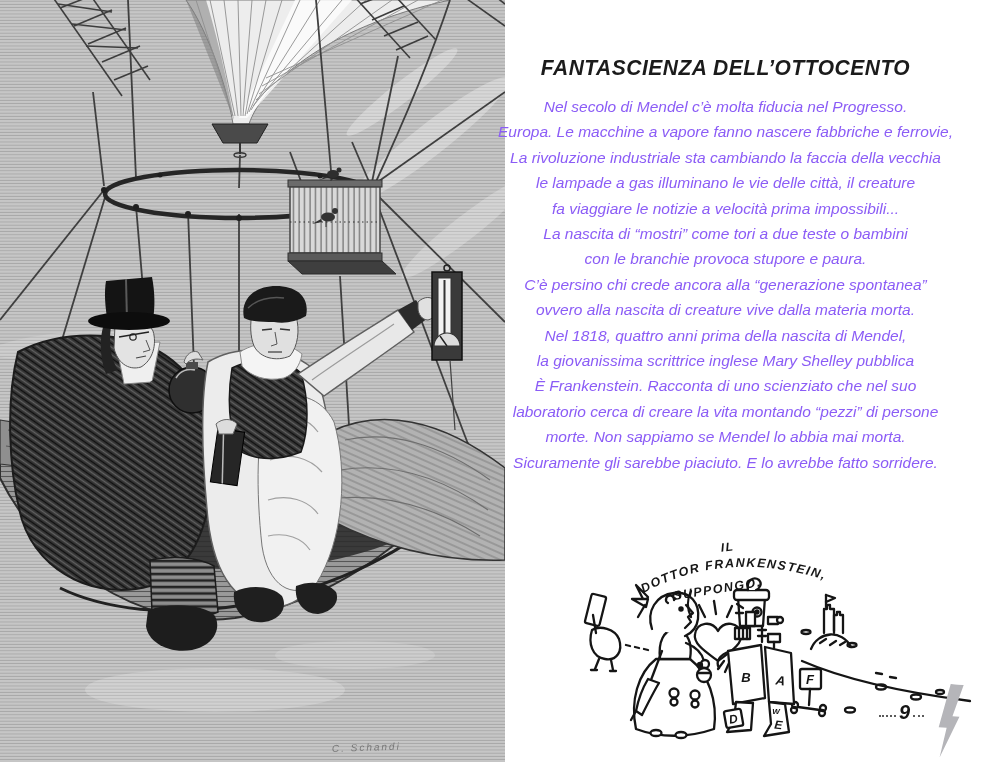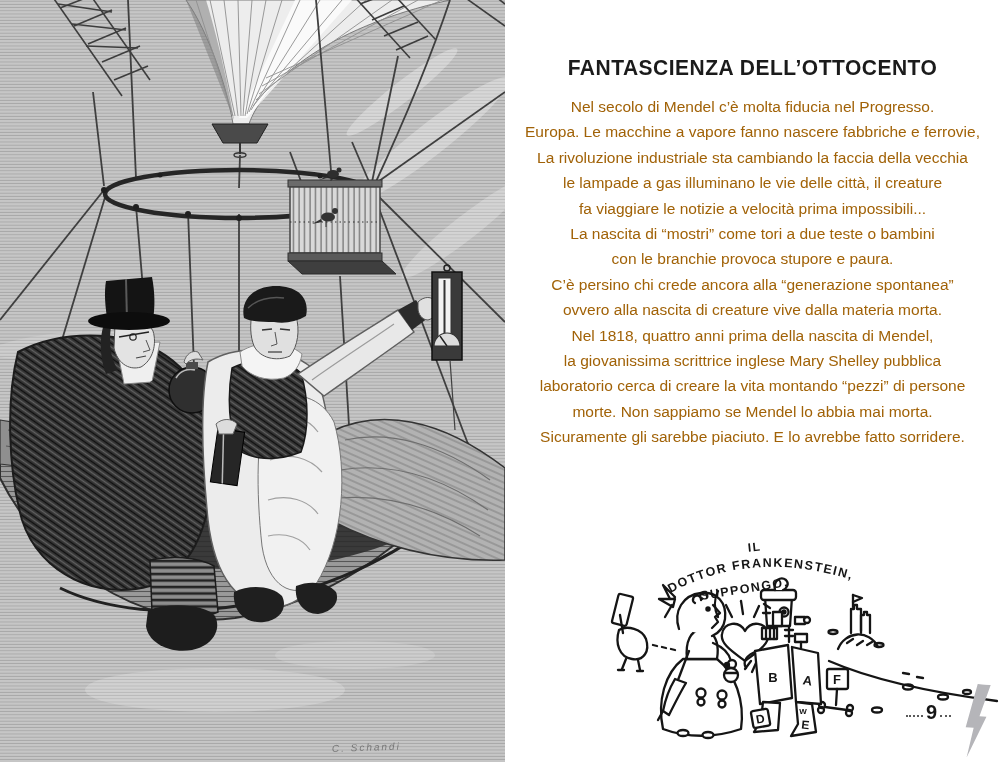--- a/index.html
+++ b/index.html
@@ -1,23 +1,23 @@
 <!DOCTYPE html>
 <html><head>
 <meta charset="utf-8">
 <style>
   html,body{margin:0;padding:0;background:#ffffff;}
   .spread{position:relative;width:1000px;height:762px;background:#ffffff;overflow:hidden;
           font-family:"Liberation Sans",sans-serif;}
   .left-page{position:absolute;left:0;top:0;width:505px;height:762px;}
-  .right-page{position:absolute;left:505px;top:0;width:495px;height:558px;}
+  .right-page{position:absolute;left:478px;top:0;width:495px;height:558px;font-style:italic;}
   .page-title{position:absolute;top:56px;left:0;right:0;text-align:center;
               font-size:21px;font-weight:bold;letter-spacing:.5px;color:#1b1b1b;
               transform:scaleY(1.06);}
-  .body-lines{position:absolute;top:94px;left:0;right:0;text-align:center;color:#a16207;}
+  .body-lines{position:absolute;top:94px;left:0;right:0;text-align:center;color:#8b5cf6;}
   .body-lines .tline{font-size:15.5px;line-height:25.4px;white-space:nowrap;}
   .cartoon{position:absolute;left:100px;top:533px;width:395px;height:207px;}
   .footer{position:absolute;left:395px;top:684px;width:100px;height:78px;}
   .pageno-row{position:absolute;left:6px;top:18px;display:flex;align-items:flex-end;}
   .dots{display:inline-block;border-bottom:2px dotted #5a5a5a;height:1px;margin-bottom:5px;}
   .d1{width:17px;margin-right:3px;} .d2{width:11px;margin-left:3px;}
   .pagenum{font-size:20px;font-weight:bold;color:#161616;line-height:1;}
   .bolt{position:absolute;left:62px;top:0px;transform:rotate(4deg);}
   svg text{font-family:"Liberation Sans",sans-serif;}
 </style>
@@ -262,20 +262,21 @@
       <div class="tline">Europa. Le macchine a vapore fanno nascere fabbriche e ferrovie,</div>
       <div class="tline">La rivoluzione industriale sta cambiando la faccia della vecchia</div>
       <div class="tline">le lampade a gas illuminano le vie delle città, il creature</div>
       <div class="tline">fa viaggiare le notizie a velocità prima impossibili...</div>
       <div class="tline">La nascita di “mostri” come tori a due teste o bambini</div>
       <div class="tline">con le branchie provoca stupore e paura.</div>
       <div class="tline">C’è persino chi crede ancora alla “generazione spontanea”</div>
       <div class="tline">ovvero alla nascita di creature vive dalla materia morta.</div>
       <div class="tline">Nel 1818, quattro anni prima della nascita di Mendel,</div>
       <div class="tline">la giovanissima scrittrice inglese Mary Shelley pubblica</div>
+      <div class="tline">È Frankenstein. Racconta di uno scienziato che nel suo</div>
       <div class="tline">laboratorio cerca di creare la vita montando “pezzi” di persone</div>
       <div class="tline">morte. Non sappiamo se Mendel lo abbia mai morta.</div>
       <div class="tline">Sicuramente gli sarebbe piaciuto. E lo avrebbe fatto sorridere.</div>
     </div>
 
     <div class="cartoon">
     <svg width="395" height="207" viewBox="0 0 395 207">
       <defs>
         <path id="cap-arc" d="M 62,62 Q 152,10 268,54" fill="none"></path>
       </defs>

